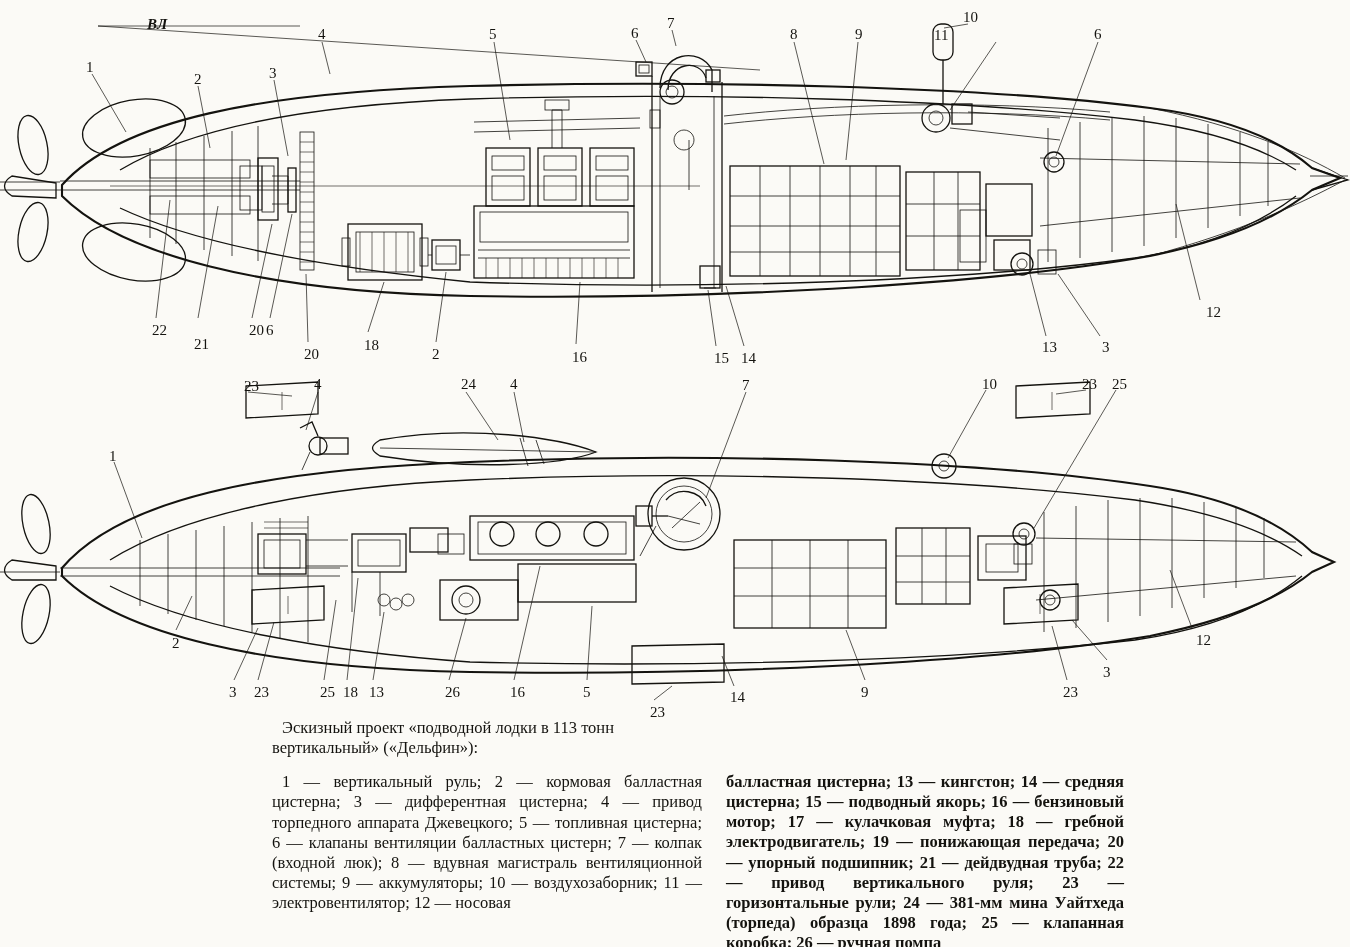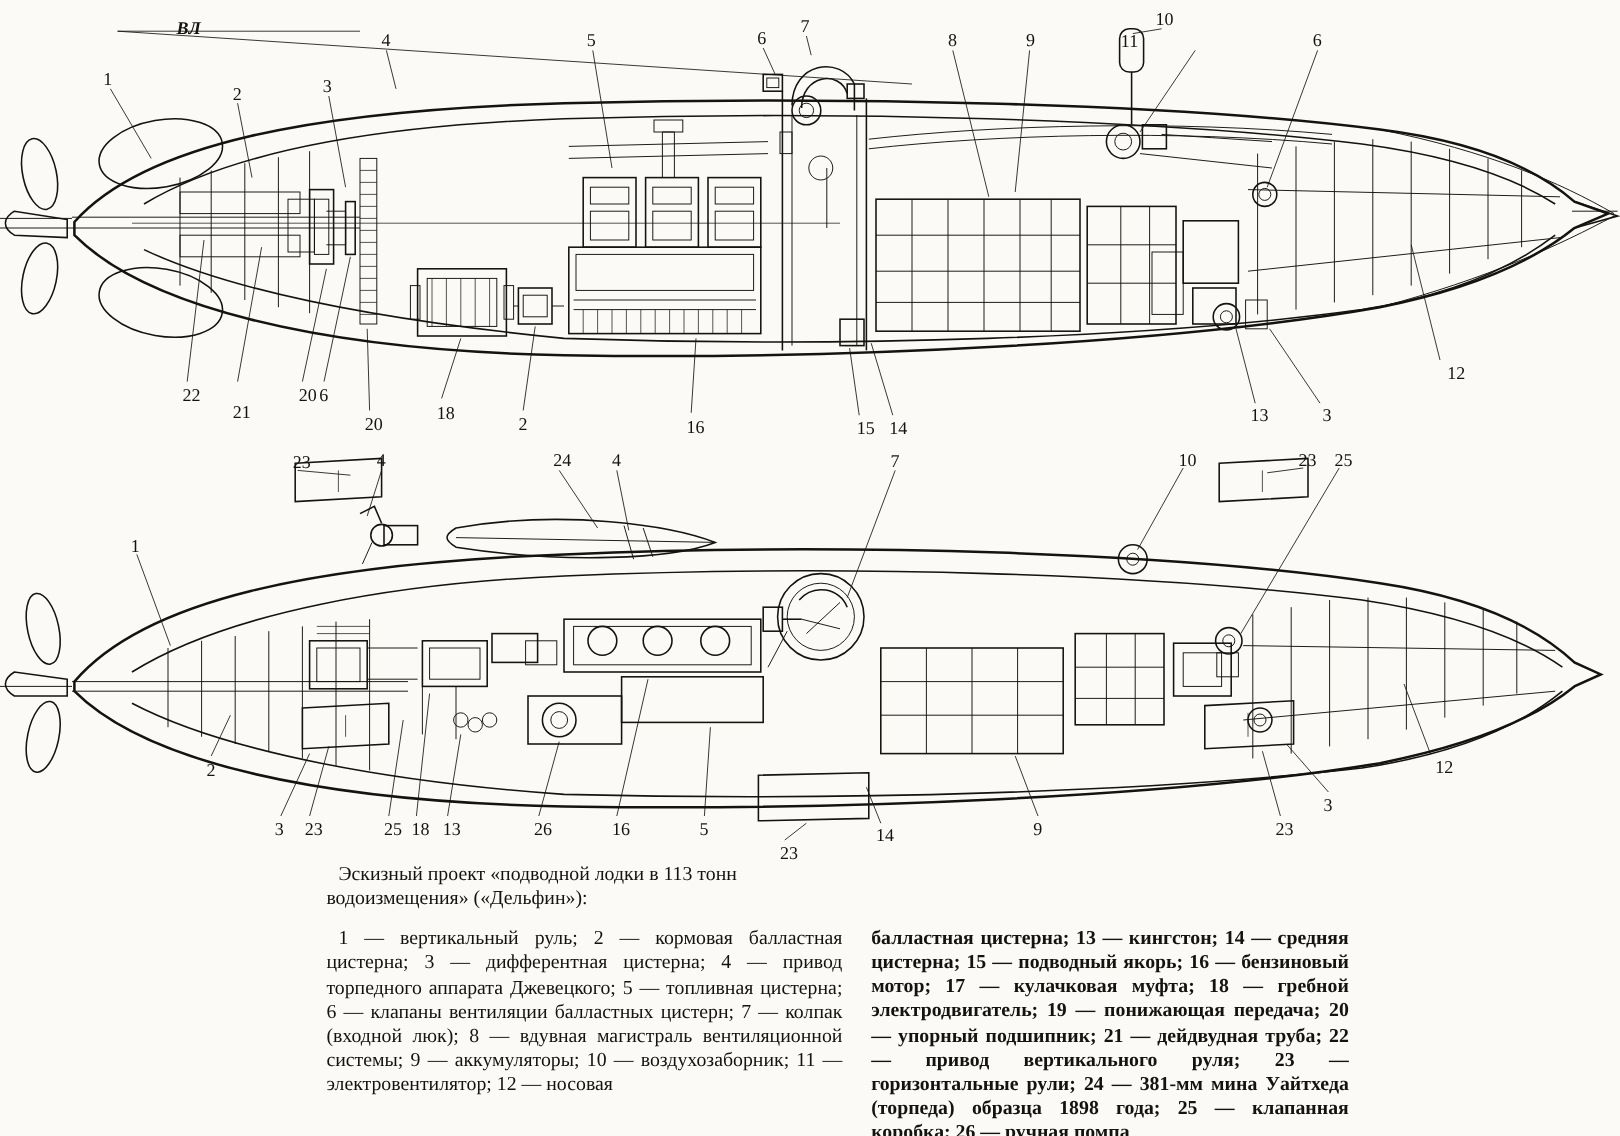--- a/index.html
+++ b/index.html
@@ -509,20 +509,20 @@
     <div class="lbl" style="left: 1063px; top: 685px;">23</div>
     <div class="lbl" style="left: 1196px; top: 633px;">12</div>
   </div>
 
 <div class="lbl ital" style="left:147px;top:17px;">ВЛ</div>
 
 <div id="caption">
   <div class="cap-col cap-left">
     <p class="cap-title">
       <span>Эскизный проект «подводной лодки в 113 тонн</span><br>
-      <span>водоизмещения» («Дельфин»):</span>
+      <span>вертикальный» («Дельфин»):</span>
     </p>
     <p class="cap-body">1 — вертикальный руль; 2 — кормовая балластная цистерна; 3 — дифферентная цистерна; 4 — привод торпедного аппарата Джевецкого; 5 — топливная цистерна; 6 — клапаны вентиляции балластных цистерн; 7 — колпак (входной люк); 8 — вдувная магистраль вентиляционной системы; 9 — аккумуляторы; 10 — воздухозаборник; 11 — электровентилятор; 12 — носовая</p>
   </div>
   <div class="cap-col cap-right">
     <p class="cap-body2" style="margin-top:54px;">балластная цистерна; 13 — кингстон; 14 — средняя цистерна; 15 — подводный якорь; 16 — бензиновый мотор; 17 — кулачковая муфта; 18 — гребной электродвигатель; 19 — понижающая передача; 20 — упорный подшипник; 21 — дейдвудная труба; 22 — привод вертикального руля; 23 — горизонтальные рули; 24 — 381-мм мина Уайтхеда (торпеда) образца 1898 года; 25 — клапанная коробка; 26 — ручная помпа</p>
   </div>
 </div>
 
 </body></html>

